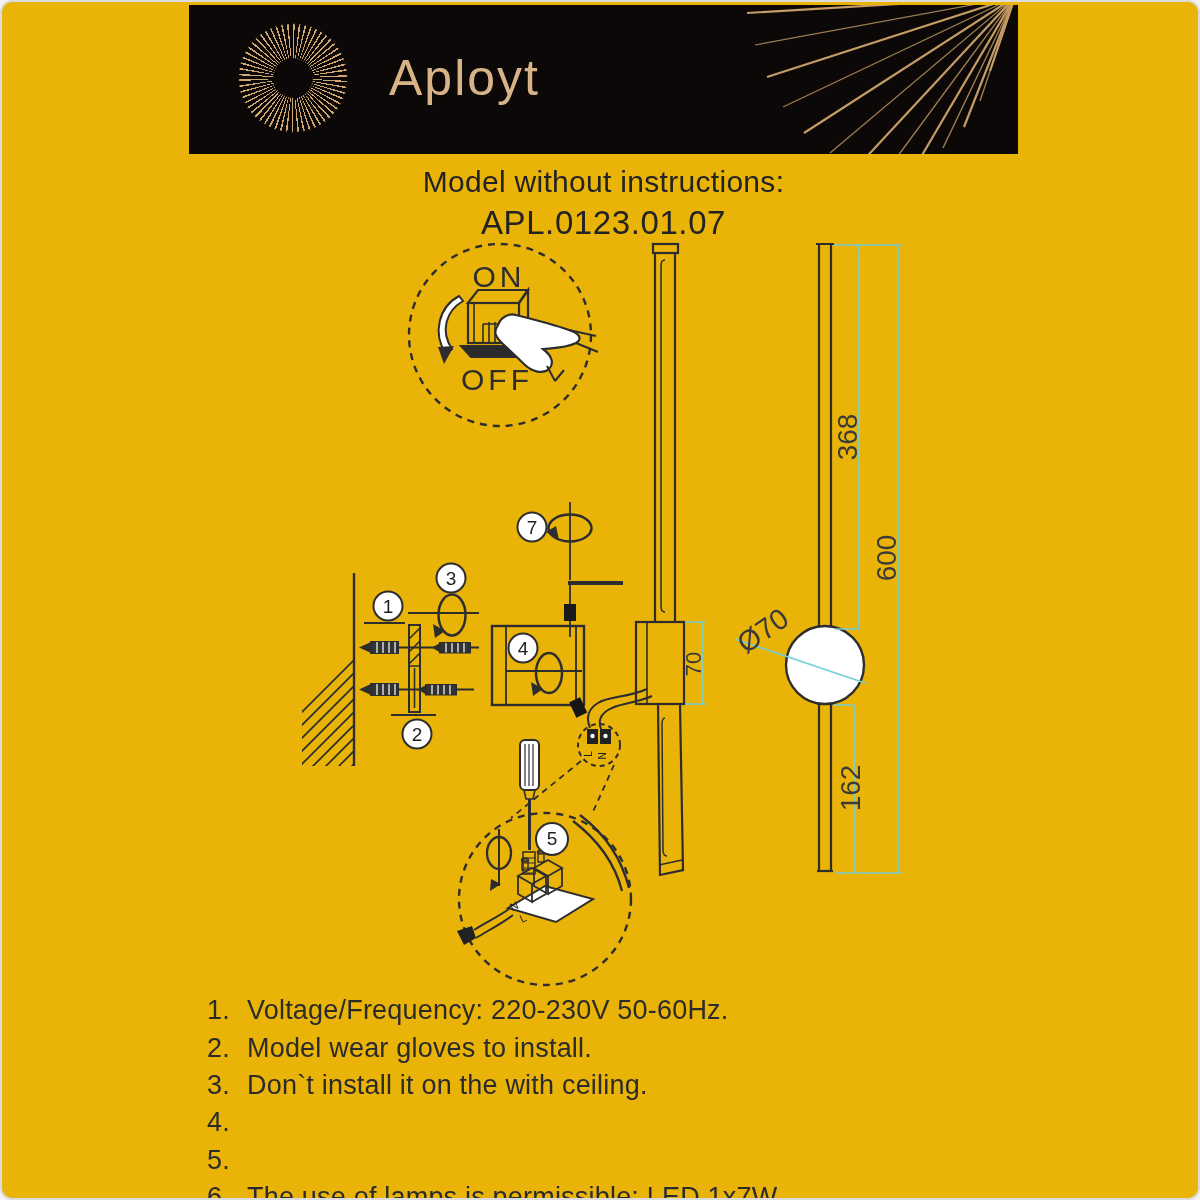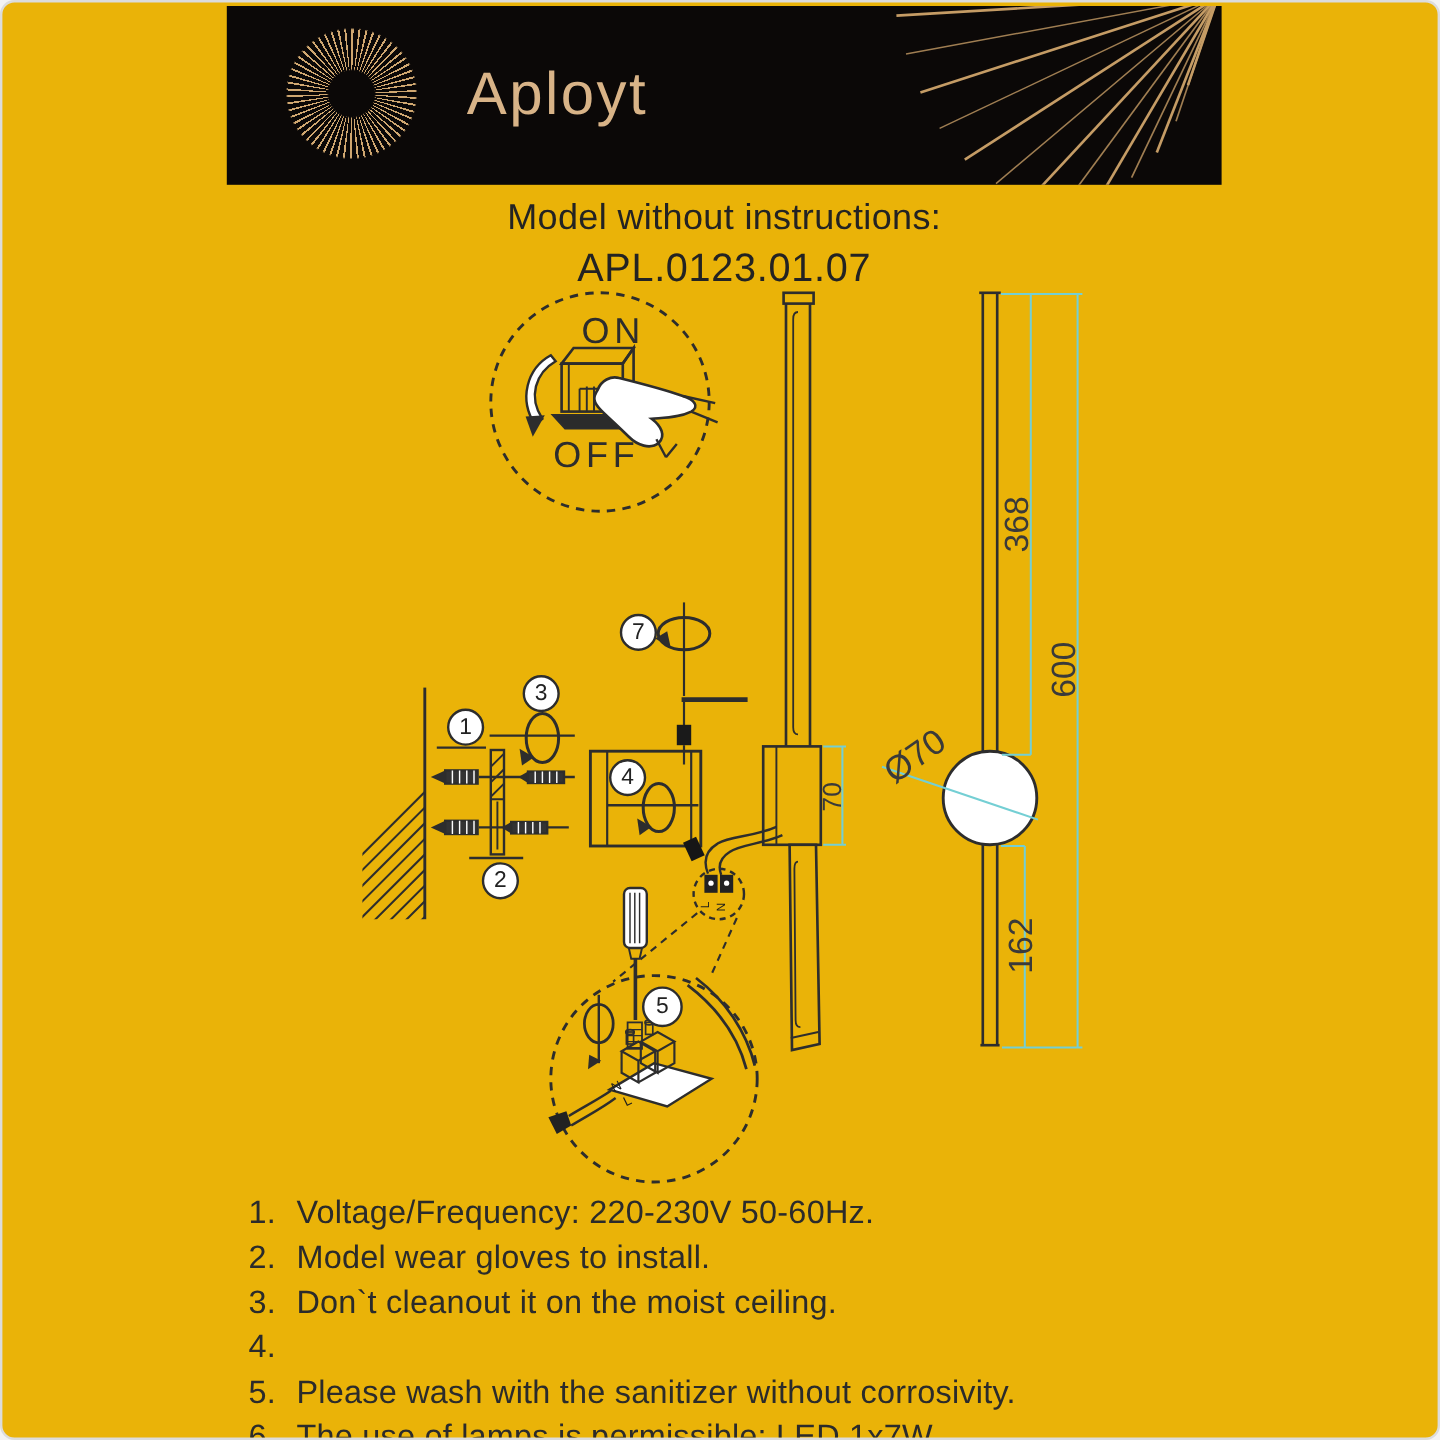--- a/index.html
+++ b/index.html
@@ -244,21 +244,21 @@
     </g>
   </svg>
 
   <span class="circ" style="left:386px;top:604px;">1</span>
   <span class="circ" style="left:415px;top:732px;">2</span>
   <span class="circ" style="left:449px;top:576px;">3</span>
   <span class="circ" style="left:521px;top:646px;">4</span>
   <span class="circ" style="left:550px;top:837px;width:30px;height:30px;">5</span>
   <span class="circ" style="left:530px;top:525px;">7</span>
 
-  <span class="sw-label" style="left:509px;top:275px;">ON</span>
+  <span class="sw-label" style="left:497px;top:275px;">ON</span>
   <span class="sw-label" style="left:495px;top:378px;text-align:center;">OFF</span>
 
   <span class="dim" style="left:846px;top:435px;">368</span>
   <span class="dim" style="left:885px;top:556px;">600</span>
   <span class="dim" style="left:849px;top:786px;">162</span>
   <span class="dim dim-small" style="left:692px;top:662px;">70</span>
   <span class="dim dim-diag" style="left:761px;top:629px;">Ø70</span>
 
   <span class="tl" style="left:586px;top:752px;">L</span>
   <span class="tl" style="left:600px;top:754px;">N</span>
@@ -269,28 +269,27 @@
     <div class="inst-row">
       <span class="inst-num">1.</span>
       <span>Voltage/Frequency: 220-230V 50-60Hz.</span>
     </div>
     <div class="inst-row">
       <span class="inst-num">2.</span>
       <span>Model wear gloves to install.</span>
     </div>
     <div class="inst-row">
       <span class="inst-num">3.</span>
-      <span>Don`t cleanout it on the moist ceiling.</span>
+      <span>Don`t install it on the with ceiling.</span>
     </div>
     <div class="inst-row">
       <span class="inst-num">4.</span>
     </div>
     <div class="inst-row">
       <span class="inst-num">5.</span>
-      <span>Please wash with the sanitizer without corrosivity.</span>
     </div>
     <div class="inst-row">
       <span class="inst-num">6.</span>
       <span>The use of lamps is permissible: LED 1x7W.</span>
     </div>
   </div>
 
 </div>
 
 </body></html>

